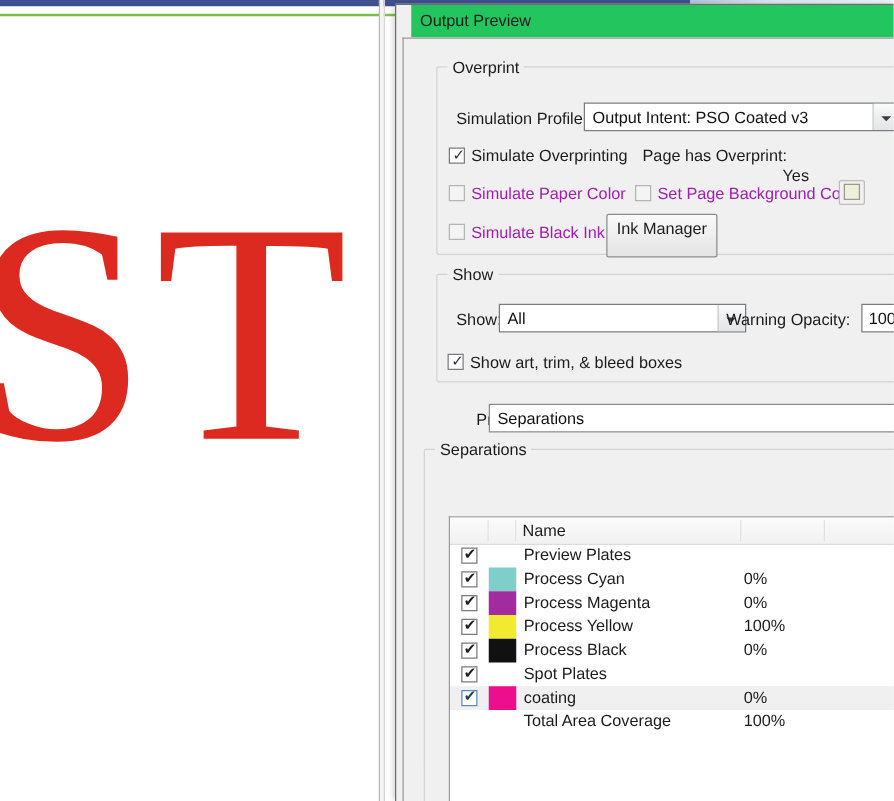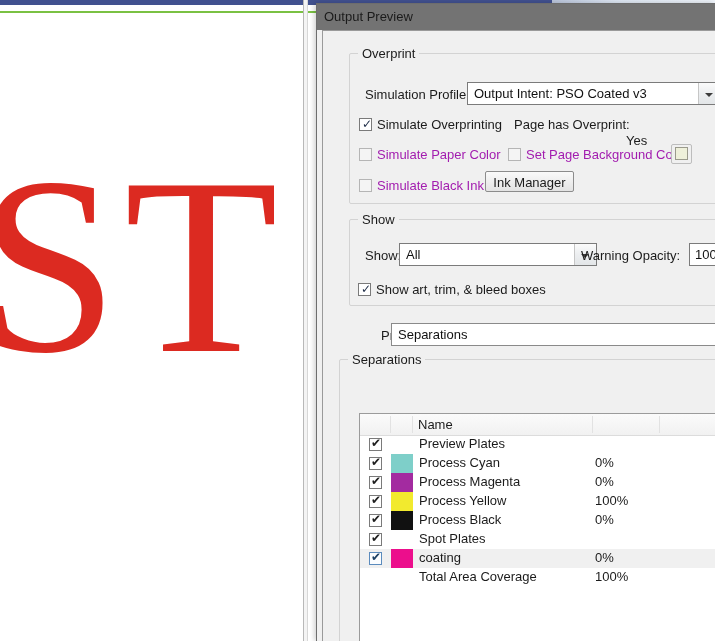--- a/index.html
+++ b/index.html
@@ -67,22 +67,22 @@
   #dialog {
     position: absolute; left: 316px; top: 3px;
     width: 399px; height: 638px;
     background: #f0f0f0;
     border: 1px solid #6d6d6d;
     border-right: none; border-bottom: none;
     box-sizing: border-box;
     box-shadow: -2px 0 5px rgba(0,0,0,0.18);
   }
   #dialog-titlebar {
-    position: absolute; left: 0; top: 0; right: 0; height: 26px;
-    background: #737373;
+    position: absolute; left: 12px; top: 0; right: 0; height: 26px;
+    background: #22c55e;
   }
   #dialog-title {
     position: absolute; left: 7px; top: 5px;
     font-size: 13px; color: #1b1b1b;
   }
   #dialog-body {
     position: absolute; left: 5px; top: 26px; right: 0; bottom: 0;
     background: #f0f0f0;
     border-top: 1px solid #9a9a9a;
     border-left: 1px solid #9a9a9a;
@@ -146,21 +146,21 @@
   .cbox .tick {
     position: absolute; left: 2px; top: -1px;
     font-size: 12px; line-height: 12px; color: #22304a;
     font-family: "DejaVu Sans", sans-serif;
   }
   .cbtext { position: absolute; left: 18px; top: 0px; font-size: 13px; color: #1b1b1b; white-space: nowrap; }
   .cbtext.disabled { color: #a21caf; }
 
   
   .pbtn {
-    position: absolute; box-sizing: border-box; height: 21px;
+    position: absolute; box-sizing: border-box; height: 35px;
     border: 1px solid #8c8c8c; border-radius: 2px;
     background: linear-gradient(to bottom,#fafafa,#efefef 48%,#e3e3e3);
     font-size: 13px; color: #1b1b1b; text-align: center;
   }
   .pbtn span { position: relative; top: 3px; }
 
   .swatchbtn {
     position: absolute; width: 21px; height: 20px; box-sizing: border-box;
     border: 1px solid #bdbdbd; border-radius: 2px;
     background: #f0f0f0;

